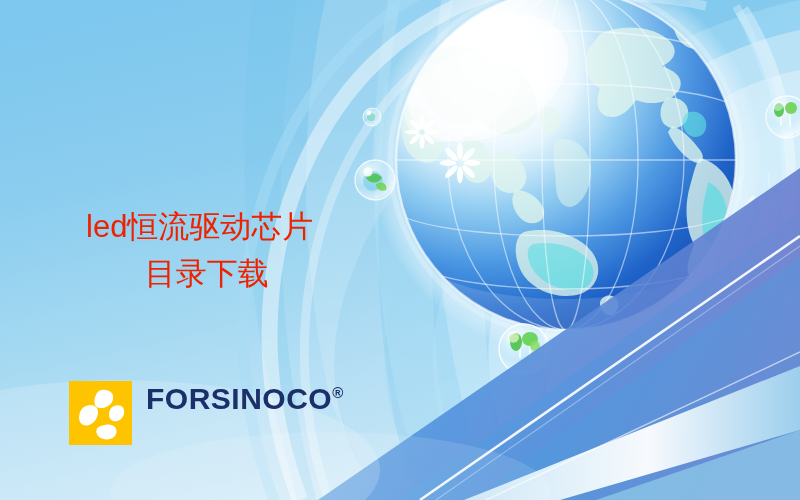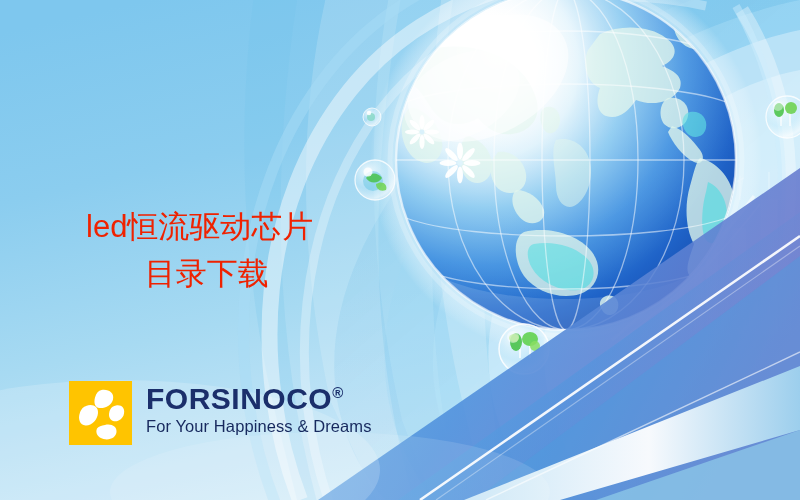--- a/index.html
+++ b/index.html
@@ -52,21 +52,20 @@
     width: 63px;
     height: 64px;
     background: #ffc400;
     position: relative;
     flex: 0 0 auto;
   }
   .logo-mark svg { display: block; }
   .logo-text {
     margin-left: 14px;
     display: flex;
-    flex-direction: column;
     justify-content: flex-start;
     padding-top: 3px;
   }
   .logo-word {
     color: #1b2f6b;
     font-weight: bold;
     font-size: 30px;
     letter-spacing: 0.5px;
     line-height: 1;
     font-family: "Liberation Sans", sans-serif;
@@ -407,17 +406,16 @@
         <g fill="#ffffff">
           <path d="M32.5,9 C40,8 45.5,12 44,18.5 C42.8,24 36.5,27.5 30.5,27 C26,26.6 24.5,22 26,16.5 C27.3,12 29.5,9.3 32.5,9 Z"></path>
           <path d="M47,24.5 C52.5,23.5 56,27 55,32.5 C54,38 48.5,41.5 44,40 C40,38.6 39,33.5 41,29 C42.4,26 44.6,25 47,24.5 Z"></path>
           <path d="M36,44 C42.5,42.5 48,45.5 47.5,51 C47,56.5 41,59.5 34.5,58 C29,56.7 26,52 28,47.5 C29.3,45.3 32.5,44.8 36,44 Z"></path>
           <path d="M17,25 C23.5,22.5 29.5,25.5 29,32 C28.5,39 22.5,45 16.5,44.5 C11,44 8.5,38 11,31.5 C12.6,27.4 14.4,26 17,25 Z"></path>
         </g>
       </svg>
     </div>
     <div class="logo-text">
       <div class="logo-word"><span>FORSINOCO</span><span class="reg">®</span></div>
-      <div class="logo-tag">For Your Happiness &amp; Dreams</div>
     </div>
   </div>
 
 </div>
 
 </body></html>

